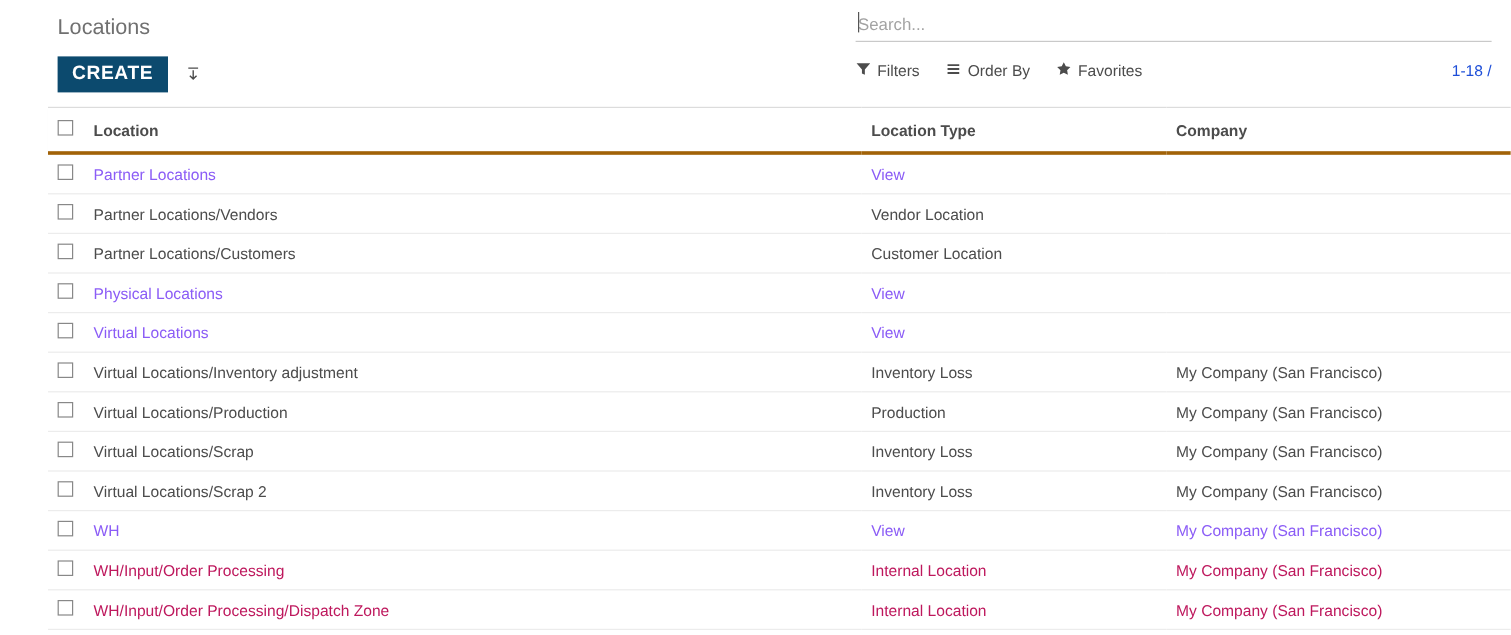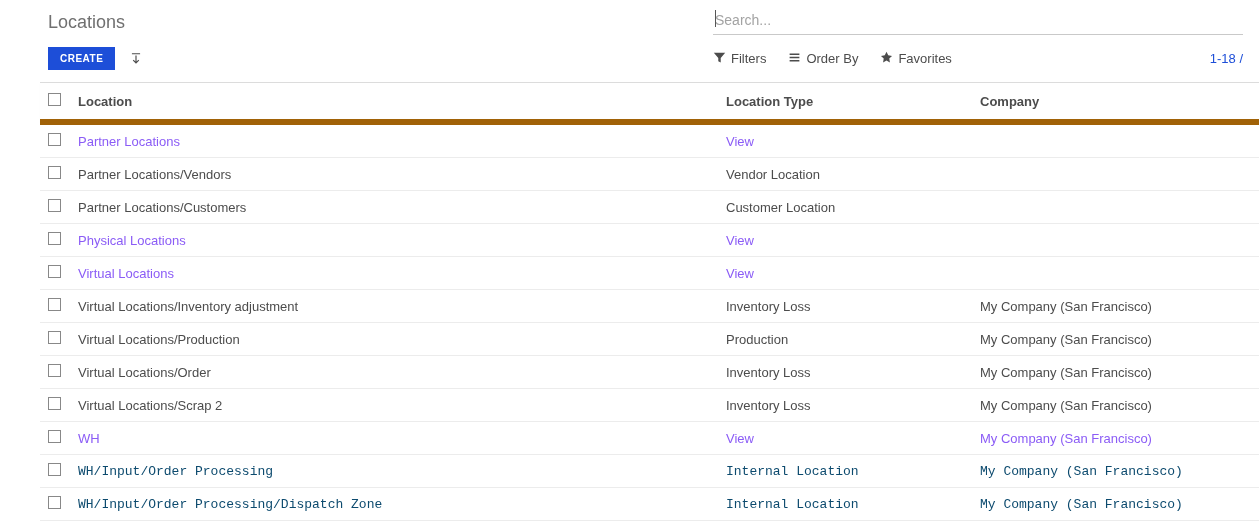--- a/index.html
+++ b/index.html
@@ -23,25 +23,25 @@
     color: #707070;
     font-weight: 400;
     margin: 4px 0 0 0;
   }
   .action-row {
     display: flex;
     align-items: center;
     margin-top: 14px;
   }
   .btn-create {
-    background: #1d4ed8;
+    background: #0c4a6e;
     color: #fff;
     border: none;
     padding: 6px 12px;
-    font-size: 10px;
+    font-size: 16px;
     font-weight: 700;
     letter-spacing: 0.5px;
     cursor: pointer;
     text-transform: uppercase;
   }
   .btn-import {
     margin-left: 14px;
     color: #4c4c4c;
     cursor: pointer;
     display: inline-flex;
@@ -85,21 +85,21 @@
     width: 100%;
     border-collapse: collapse;
     margin-top: 12px;
   }
   table.list thead th {
     text-align: left;
     font-weight: 700;
     color: #4c4c4c;
     padding: 10px 8px;
     border-top: 1px solid #dcdcdc;
-    border-bottom: 6px solid #a16207;
+    border-bottom: 3px solid #a16207;
     background: #fff;
     font-size: 13px;
   }
   table.list thead tr { box-shadow: 0 1px 1px rgba(0,0,0,0.03); }
   table.list tbody td {
     padding: 8px 8px;
     border-bottom: 1px solid #ececec;
     font-size: 13px;
     vertical-align: middle;
     height: 32px;
@@ -109,21 +109,21 @@
   .col-type { width: 254px; }
   .col-company { }
   .checkbox {
     width: 13px; height: 13px;
     border: 1px solid #888;
     display: inline-block;
     background: #fff;
     cursor: pointer;
   }
   .c-link { color: #8b5cf6; }
-  .c-red  { color: #0c4a6e; font-family: Liberation Mono, monospace; }
+  .c-red  { color: #be185d; }
   .c-text { color: #4c4c4c; }
   .row-clickable { cursor: pointer; }
 </style>
 </head>
 <body>
 
 <div class="container">
 
   <div class="topbar">
     <div class="left-block">
@@ -215,21 +215,21 @@
           <td class="c-text">My Company (San Francisco)</td>
         </tr>
         <tr class="row-clickable">
           <td class="col-check"><span class="checkbox"></span></td>
           <td class="c-text">Virtual Locations/Production</td>
           <td class="c-text">Production</td>
           <td class="c-text">My Company (San Francisco)</td>
         </tr>
         <tr class="row-clickable">
           <td class="col-check"><span class="checkbox"></span></td>
-          <td class="c-text">Virtual Locations/Order</td>
+          <td class="c-text">Virtual Locations/Scrap</td>
           <td class="c-text">Inventory Loss</td>
           <td class="c-text">My Company (San Francisco)</td>
         </tr>
         <tr class="row-clickable">
           <td class="col-check"><span class="checkbox"></span></td>
           <td class="c-text">Virtual Locations/Scrap 2</td>
           <td class="c-text">Inventory Loss</td>
           <td class="c-text">My Company (San Francisco)</td>
         </tr>
         <tr class="row-clickable">

